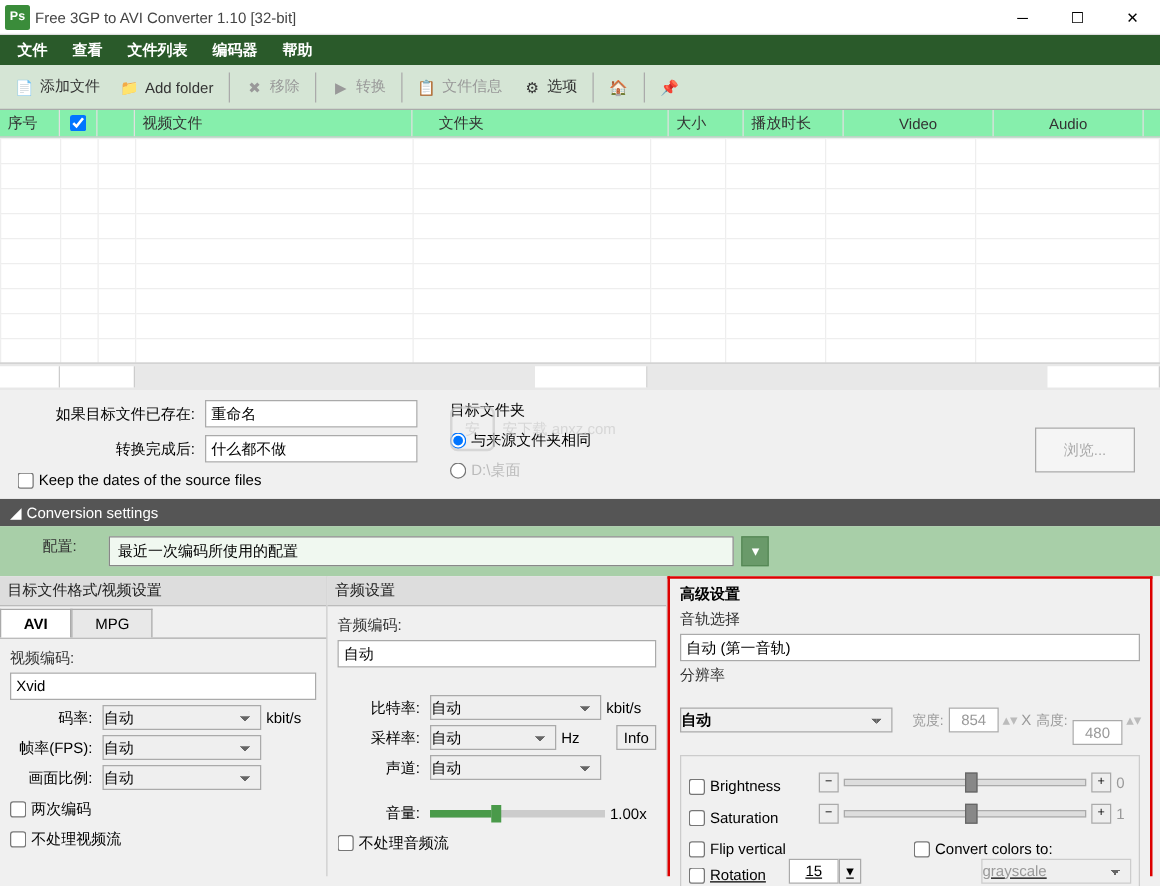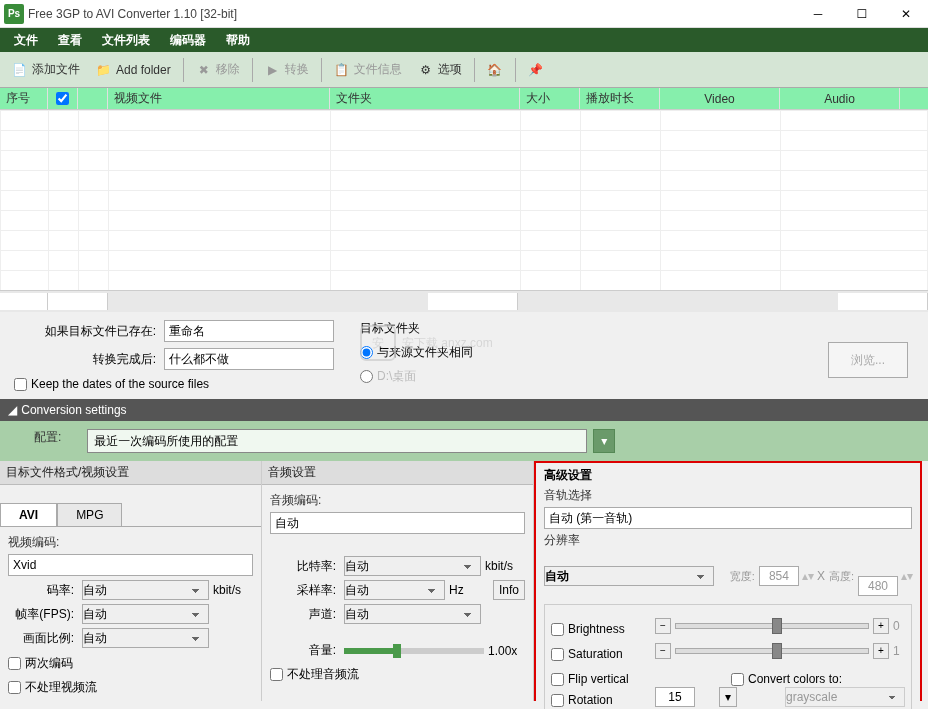--- a/index.html
+++ b/index.html
@@ -42,21 +42,21 @@
 .profile-row .profile-select { flex: 0 0 500px; height: 24px; background: #f0f8f0; border: 1px solid #888; padding: 2px 6px; display: flex; align-items: center; }
 .profile-dd { width: 22px; height: 24px; background: #6a9a6a; border: 1px solid #558855; display: flex; align-items: center; justify-content: center; color: #fff; }
 
 .settings-area { display: flex; height: 240px; background: #f0f0f0; }
 .settings-col { border-right: 1px solid #ccc; padding: 0; }
 .col1 { width: 262px; }
 .col2 { width: 272px; }
 .col3 { flex: 1; border: 2px solid #d00; border-bottom: none; margin-right: 6px; }
 
 .section-title { background: #ddd; padding: 3px 6px; font-weight: normal; color: #222; border-bottom: 1px solid #bbb; }
-.tabs { display: flex; padding-top: 18px; text-align: center; }
+.tabs { display: flex; padding-top: 2px; text-align: center; }
 .tabs .tab { padding: 4px 18px; border: 1px solid #aaa; background: #e8e8e8; cursor: pointer; border-bottom: none; }
 .tabs .tab.active { background: #fff; font-weight: bold; }
 .sub-group { padding: 4px 8px; }
 .sub-label { padding: 3px 0; color: #333; }
 .full-select { width: 100%; height: 22px; border: 1px solid #aaa; background: #fff; padding: 0 4px; }
 .param-row { display: flex; align-items: center; margin: 4px 0; gap: 4px; }
 .param-row .plabel { width: 70px; text-align: right; padding-right: 4px; }
 .param-row select { flex: 1; height: 20px; border: 1px solid #aaa; }
 .param-row .unit { width: 40px; }
 .small-input { width: 40px; height: 20px; border: 1px solid #aaa; text-align: center; }
@@ -133,21 +133,21 @@
   </div>
 </div>
 
 <div class="table-header">
   <div class="th" style="width:48px;">序号</div>
   <div class="th" style="width:30px;justify-content:center;">
       <input type="checkbox" checked="" style="">
     </div>
   <div class="th" style="width:30px;"></div>
   <div class="th" style="width:222px;">视频文件</div>
-  <div class="th" style="width:190px;">文件夹</div>
+  <div class="th" style="width:190px;margin-left:15px;">文件夹</div>
   <div class="th" style="width:60px;">大小</div>
   <div class="th" style="width:80px;">播放时长</div>
   <div class="th" style="width:120px;justify-content:center;">Video</div>
   <div class="th" style="width:120px;justify-content:center;">Audio</div>
 </div>
 <div class="table-body">
   <table>
       <tbody>
     <tr>
           <td style="width:48px;"></td>
@@ -427,21 +427,21 @@
         <div style="display:flex;gap:20px;">
           <label class="chk-label" style="width:160px;">
               <input type="checkbox" style="">
               <span>Flip vertical</span>
             </label>
           <label class="chk-label">
               <input type="checkbox" style="">
               <span>Convert colors to:</span>
             </label>
         </div>
-        <div style="display:flex;gap:24px;align-items:center;">
+        <div style="display:flex;gap:0;align-items:center;text-decoration:underline;">
           <label class="chk-label" style="width:80px;">
               <input type="checkbox" style="">
               <span>Rotation</span>
             </label>
           <input class="small-input" value="15" style="">
           <div class="dd-btn">▾</div>
           <div style="flex:1;"></div>
           <select style="width:120px;height:20px;border:1px solid #ccc;color:#999;"><option>grayscale</option></select>
         </div>
         <label class="chk-label">

